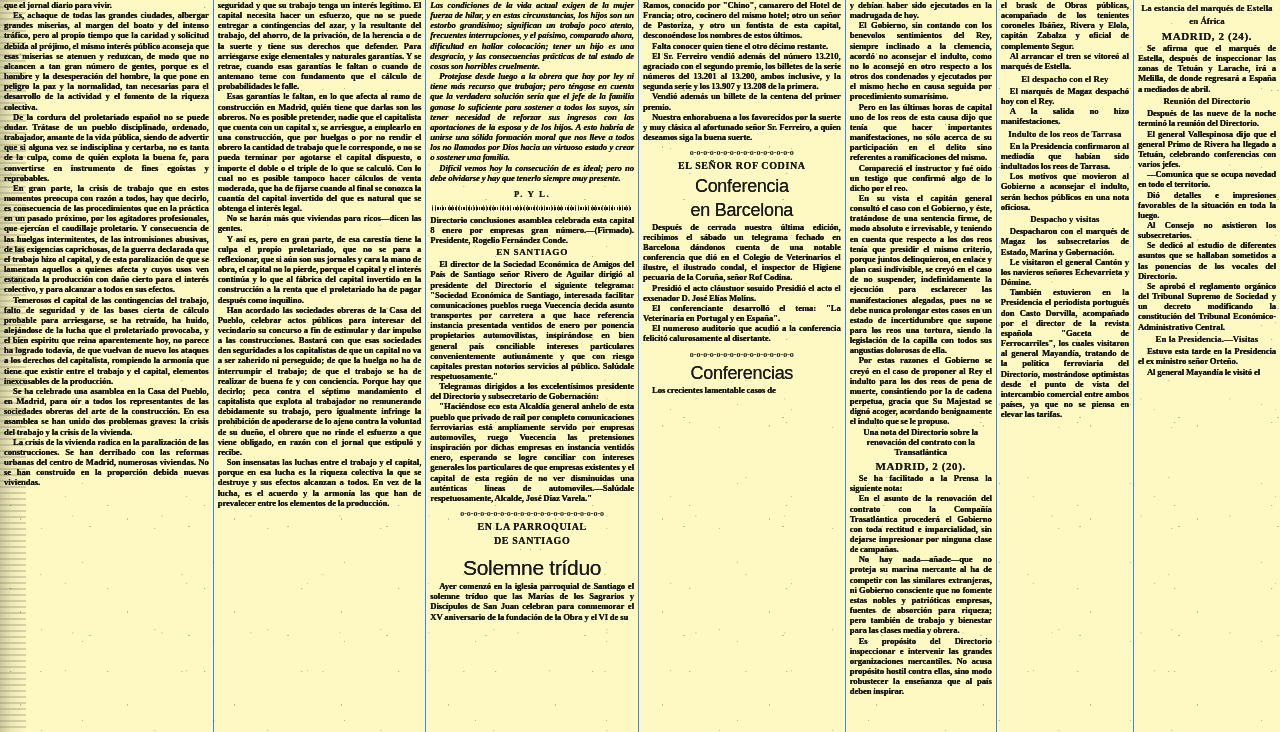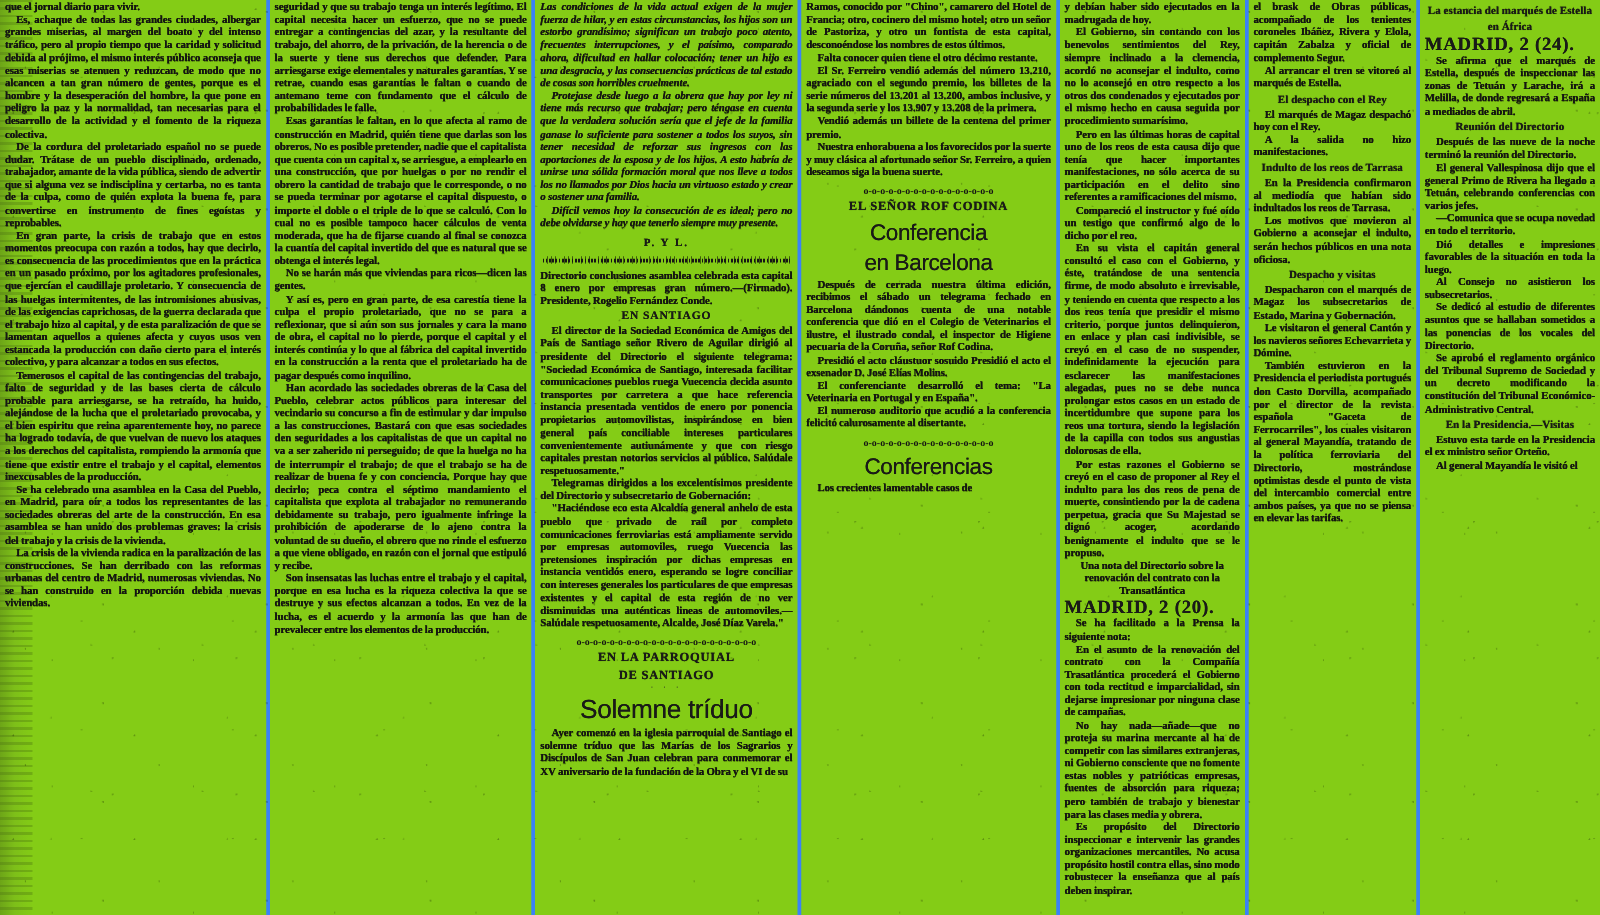--- a/index.html
+++ b/index.html
@@ -5,21 +5,21 @@
   html,body{margin:0;padding:0;background:#ffffff;}
   body{
     width:1280px;height:732px;overflow:hidden;
     font-family:"Liberation Serif","DejaVu Serif",serif;
     color:#1a1a1a;
     -webkit-font-smoothing:none;
   }
   
   #paper{
     position:relative;width:1280px;height:732px;
-    background:#84cc16;
+    background:#fef9c3;
     overflow:hidden;
   }
   
   #speckle{
     position:absolute;inset:0;pointer-events:none;z-index:40;
     opacity:.55;
     background-image:
       radial-gradient(circle at 11% 9%, rgba(0,0,0,.55) .6px, transparent .9px),
       radial-gradient(circle at 37% 23%, rgba(0,0,0,.42) .5px, transparent .8px),
       radial-gradient(circle at 63% 12%, rgba(0,0,0,.50) .6px, transparent .9px),
@@ -45,21 +45,21 @@
   #cols{
     position:absolute;inset:0;display:flex;z-index:10;
   }
   .col{
     position:relative;
     box-sizing:border-box;
     height:732px;
     overflow:hidden;
     padding:0 4px;
   }
-  .col + .col{ border-left:3px solid #3b82f6; }
+  .col + .col{ border-left:1px solid #3b82f6; }
 
   
   .c1{width:214px;} .c2{width:214px;}
   .c3{width:214px;} .c4{width:208px;}
   .c5{width:152px;} .c6{width:138px;}
   .c7{width:148px;}
 
   
   p.bt{
     margin:0;
@@ -90,21 +90,21 @@
     font-size:9.2px;line-height:11px;text-align:center;font-weight:700;
     letter-spacing:.7px;margin:2px 0 1px;
     text-shadow:0 0 .5px rgba(0,0,0,.9);
   }
   .subhead{           
     font-size:8.8px;line-height:11px;text-align:center;font-weight:700;
     margin:2.5px 0 1px;letter-spacing:.05px;
     text-shadow:0 0 .55px rgba(0,0,0,.95);
   }
   .dateline{
-    font-size:15px;line-height:12px;text-align:left;font-weight:700;
+    font-size:11px;line-height:12px;text-align:center;font-weight:700;
     letter-spacing:.6px;margin:3px 0 1px;
     text-shadow:0 0 .5px rgba(0,0,0,.9);
   }
   .bighead{
     font-family:"Liberation Sans","DejaVu Sans",sans-serif;
     font-weight:400;text-align:center;
     font-size:21px;line-height:22px;margin:4px 0 2px;
     letter-spacing:-.3px;
     text-shadow:0 0 .5px rgba(0,0,0,.9);
   }

